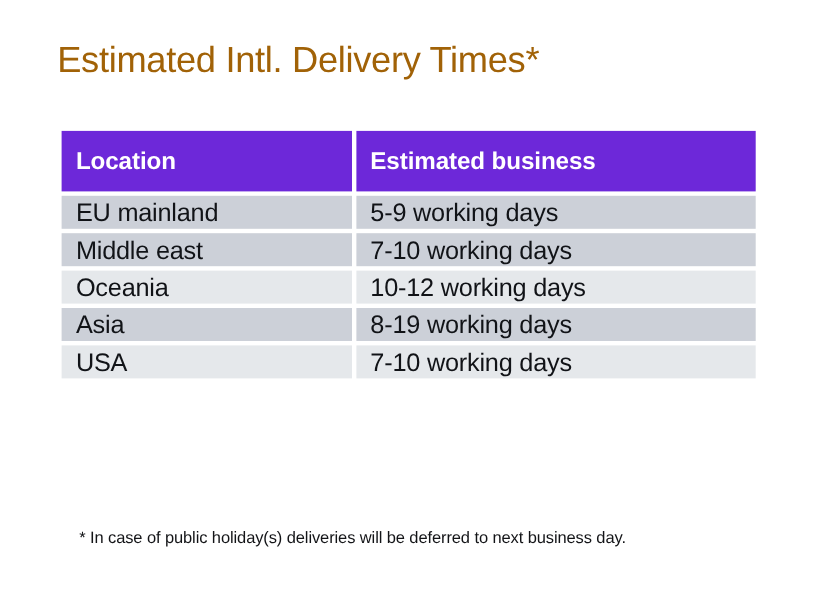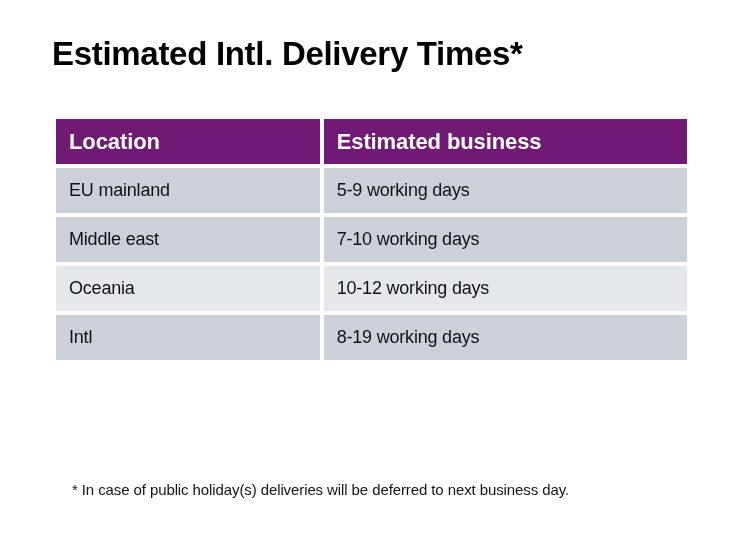--- a/index.html
+++ b/index.html
@@ -20,22 +20,22 @@
     left: 0; top: 0;
     width: 745px;
     height: 536px;
     background: #ffffff;
   }
   .page-title {
     position: absolute;
     left: 52px;
     top: 36px;
     font-size: 33px;
-    font-weight: bold;
-    color: #000000;
+    font-weight: normal;
+    color: #a16207;
     letter-spacing: -0.3px;
     white-space: nowrap;
     line-height: 1.1;
   }
   .delivery-table {
     position: absolute;
     left: 52px;
     top: 115px;
     width: 639px;
     border-collapse: separate;
@@ -43,36 +43,36 @@
     table-layout: fixed;
   }
   .delivery-table tr > * {
     padding: 0;
     margin: 0;
   }
   .col-location { width: 262px; }
   .col-delivery { width: 361px; }
 
   .delivery-table thead th {
-    background: #701a75;
+    background: #6d28d9;
     color: #ffffff;
     font-size: 22px;
     font-weight: bold;
     text-align: left;
-    height: 45px;
+    height: 55px;
     padding: 0 13px;
     vertical-align: middle;
     white-space: nowrap;
     letter-spacing: -0.1px;
   }
   .delivery-table tbody td {
-    height: 45px;
+    height: 30px;
     padding: 0 13px;
     vertical-align: middle;
-    font-size: 18px;
+    font-size: 23px;
     font-weight: normal;
     color: #111317;
     white-space: nowrap;
     letter-spacing: -0.2px;
   }
   .delivery-table tbody tr.row-odd td { background: #ccd0d8; }
   .delivery-table tbody tr.row-even td { background: #e5e8eb; }
 
   .footnote {
     position: absolute;
@@ -111,21 +111,25 @@
       </tr>
       <tr class="row-odd">
         <td>Middle east</td>
         <td>7-10 working days</td>
       </tr>
       <tr class="row-even">
         <td>Oceania</td>
         <td>10-12 working days</td>
       </tr>
       <tr class="row-odd">
-        <td>Intl</td>
+        <td>Asia</td>
         <td>8-19 working days</td>
+      </tr>
+      <tr class="row-even">
+        <td>USA</td>
+        <td>7-10 working days</td>
       </tr>
     </tbody>
   </table>
 
   <div class="footnote">* In case of public holiday(s) deliveries will be deferred to next business day.</div>
 
 </div>
 
 </body></html>

